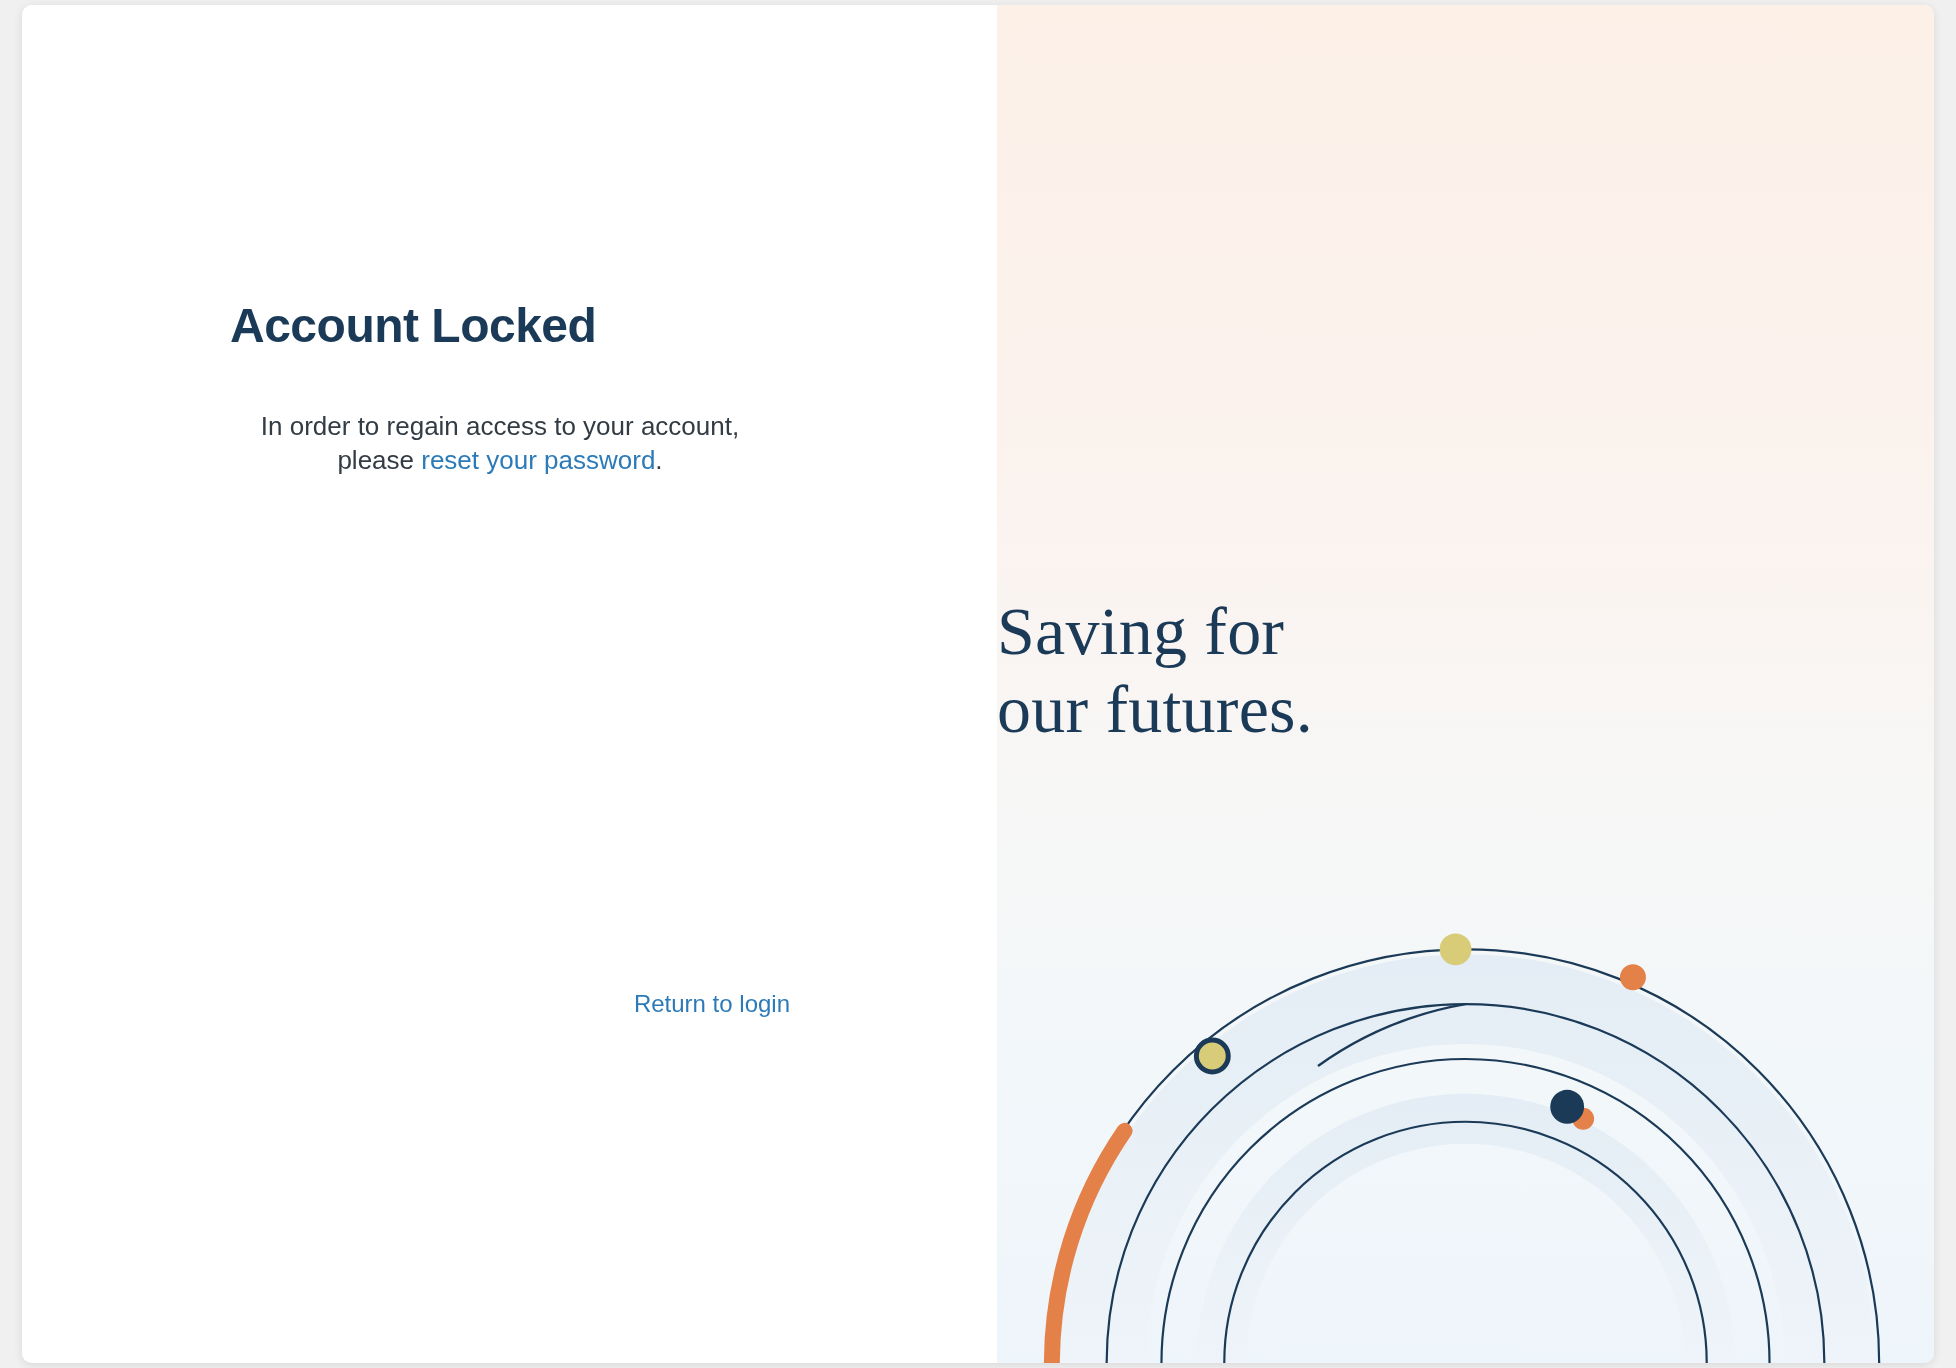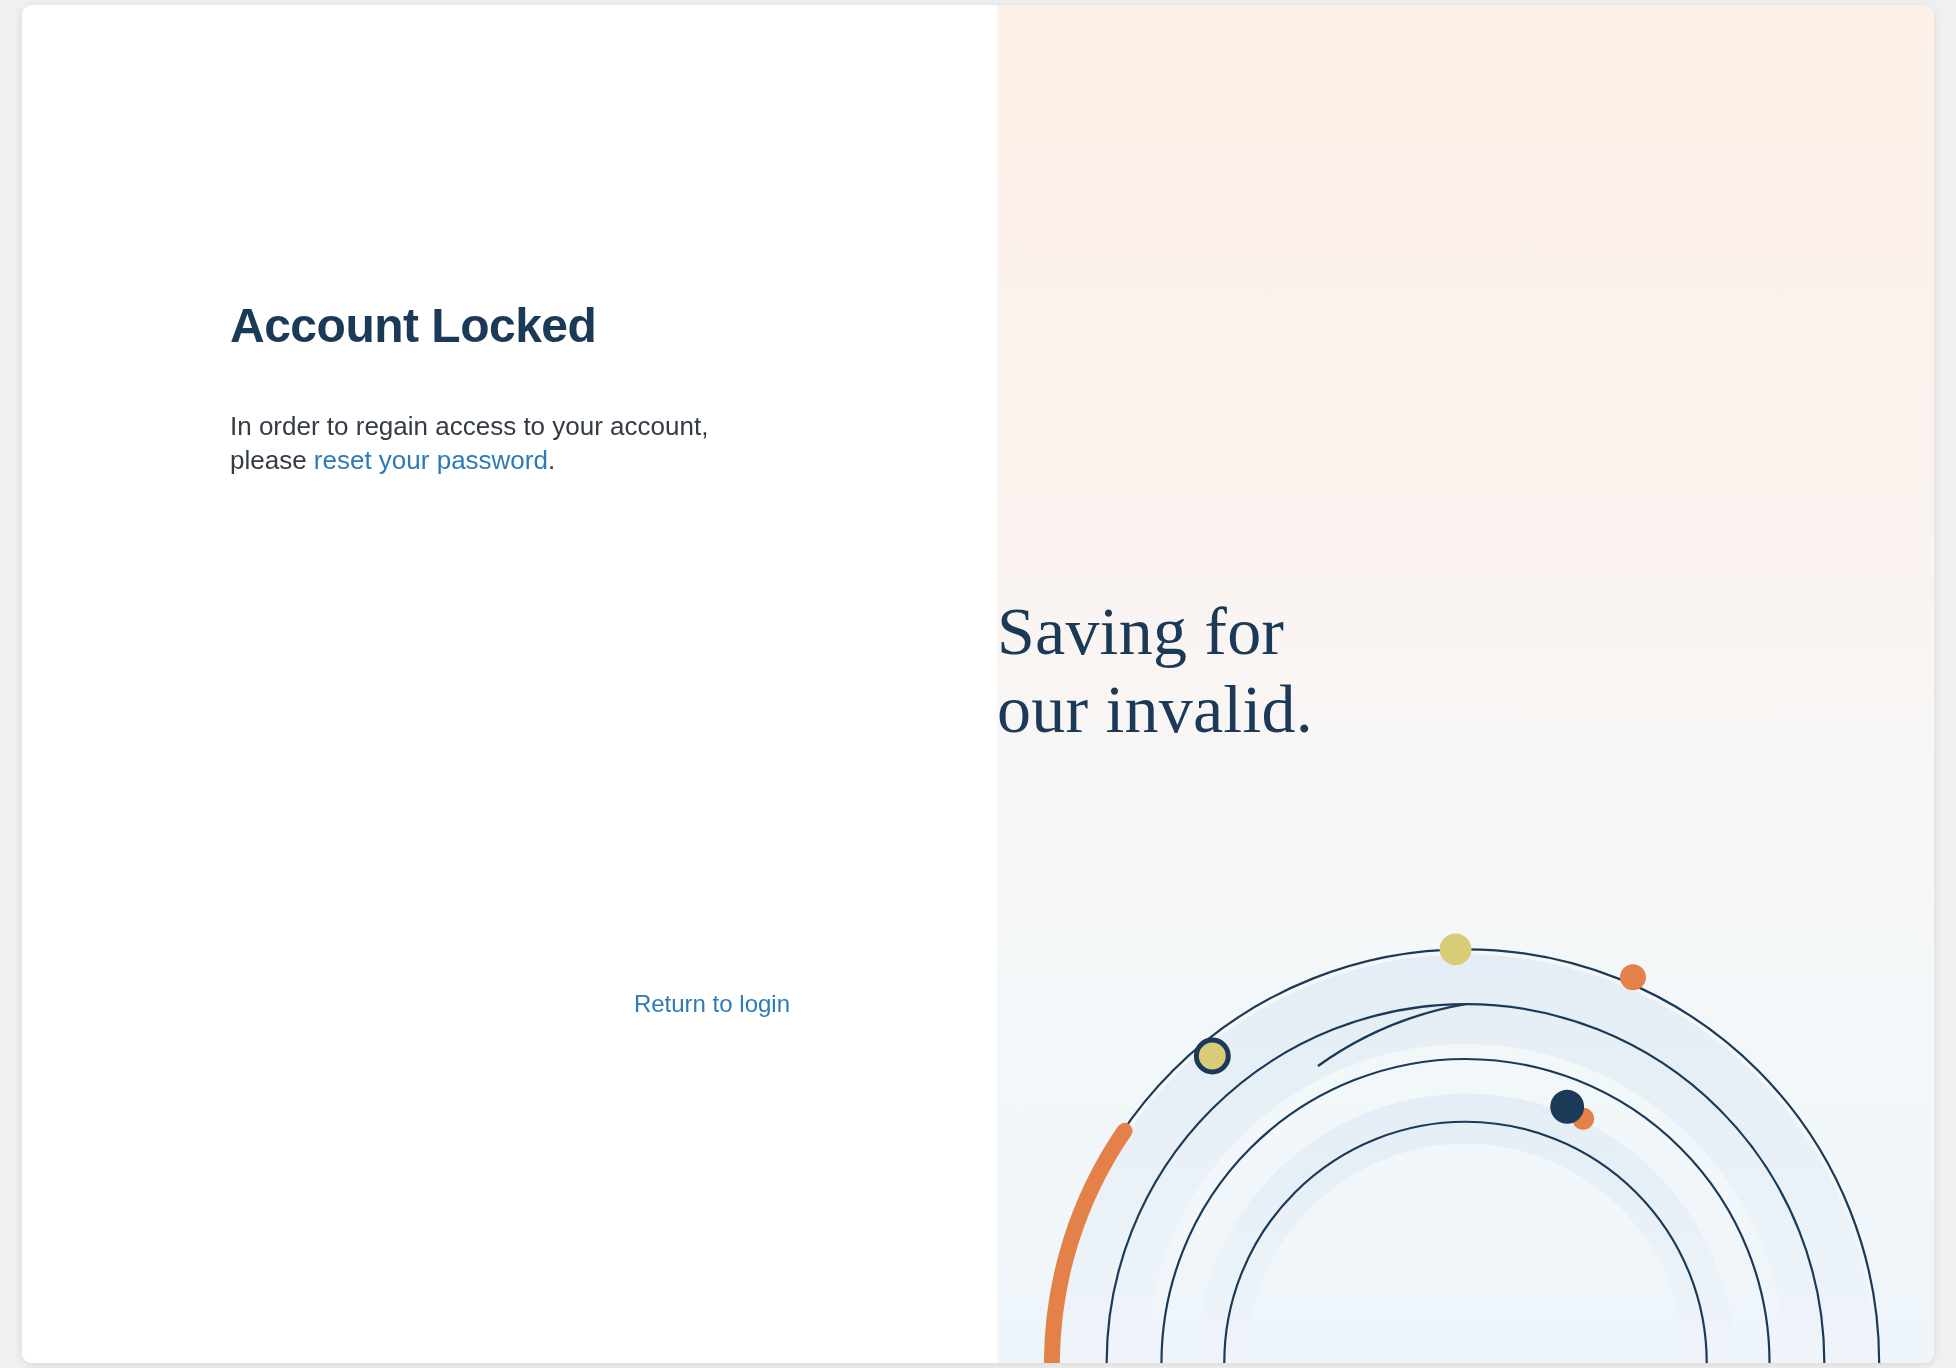--- a/index.html
+++ b/index.html
@@ -61,20 +61,21 @@
   .body-text {
     font-size: 26px;
     line-height: 1.31;
     color: #333b44;
     margin: 0 0 36px 0;
     max-width: 540px;
   }
 
   .body-text.second {
     margin-bottom: 0;
+    text-align: center;
   }
 
   .inline-link {
     color: #2c7bb8;
     text-decoration: none;
     cursor: pointer;
   }
 
   .return-wrap {
     position: absolute;
@@ -139,21 +140,21 @@
       </div>
 
       <div class="return-wrap">
         <a class="return-link" href="#">Return to login</a>
       </div>
     </div>
 
     <div class="right-pane">
       <div class="hero-text">
         <span class="hero-line">Saving for</span>
-        <span class="hero-line">our invalid.</span>
+        <span class="hero-line">our futures.</span>
       </div>
 
       <svg class="orbit-svg" viewBox="0 0 940 560" preserveAspectRatio="xMidYMax meet">
         <defs>
           <linearGradient id="ringFill" x1="0" y1="0" x2="0" y2="1">
             <stop offset="0%" stop-color="#e4edf5"></stop>
             <stop offset="100%" stop-color="#eef4f9"></stop>
           </linearGradient>
         </defs>
 

